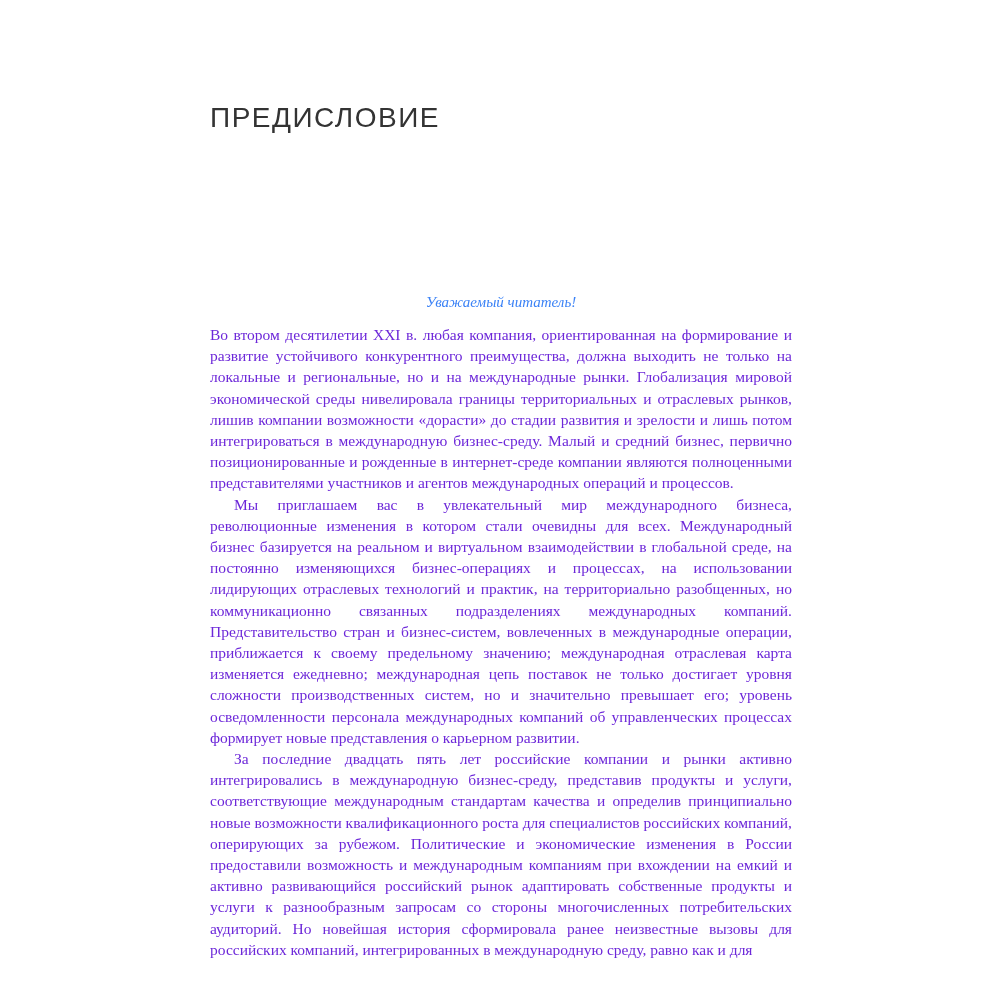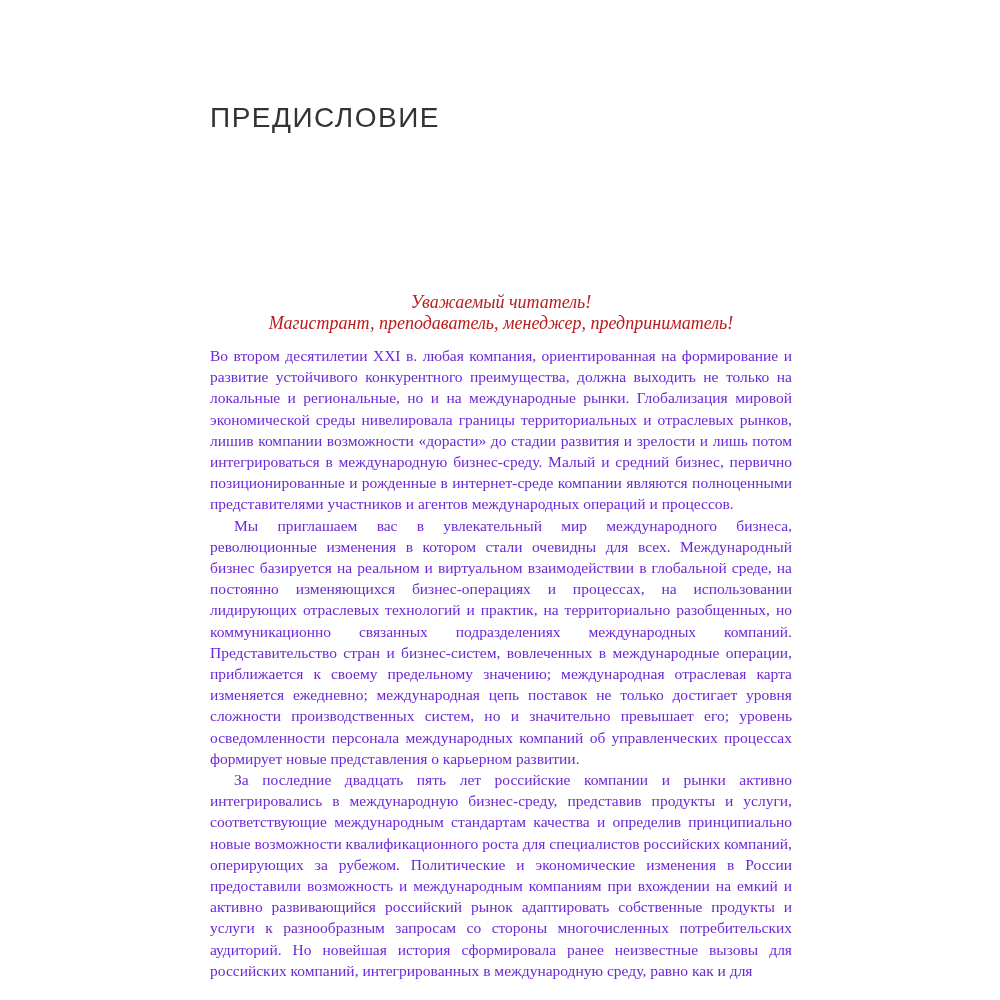--- a/index.html
+++ b/index.html
@@ -29,23 +29,23 @@
     }
     .text-block {
       position: absolute;
       left: 210px;
       top: 292px;
       width: 582px;
     }
     .epigraph {
       text-align: center;
       font-style: italic;
-      font-size: 18px;
+      font-size: 15px;
       line-height: 21px;
-      color: #b91c1c;
+      color: #3b82f6;
       margin: 0 0 11px 0;
     }
     .epigraph div {
       white-space: nowrap;
     }
     .body-text p {
       margin: 0;
       font-size: 15.5px;
       line-height: 21.2px;
       text-align: justify;
@@ -59,21 +59,20 @@
 <body>
 
 <div class="page">
 
   <h1 class="page-title">ПРЕДИСЛОВИЕ</h1>
 
   <div class="text-block">
 
     <div class="epigraph">
       <div>Уважаемый читатель!</div>
-      <div>Магистрант, преподаватель, менеджер, предприниматель!</div>
     </div>
 
     <div class="body-text">
       <p>Во втором десятилетии XXI в. любая компания, ориентированная на формирование и развитие устойчивого конкурентного преимущества, должна выходить не только на локальные и региональные, но и на международные рынки. Глобализация мировой экономической среды нивелировала границы территориальных и отраслевых рынков, лишив компании возможности «дорасти» до стадии развития и зрелости и лишь потом интегрироваться в международную бизнес-среду. Малый и средний бизнес, первично позиционированные и рожденные в интернет-среде компании являются полноценными представителями участников и агентов международных операций и процессов.</p>
       <p class="indent">Мы приглашаем вас в увлекательный мир международного бизнеса, революционные изменения в котором стали очевидны для всех. Международный бизнес базируется на реальном и виртуальном взаимодействии в глобальной среде, на постоянно изменяющихся бизнес-операциях и процессах, на использовании лидирующих отраслевых технологий и практик, на территориально разобщенных, но коммуникационно связанных подразделениях международных компаний. Представительство стран и бизнес-систем, вовлеченных в международные операции, приближается к своему предельному значению; международная отраслевая карта изменяется ежедневно; международная цепь поставок не только достигает уровня сложности производственных систем, но и значительно превышает его; уровень осведомленности персонала международных компаний об управленческих процессах формирует новые представления о карьерном развитии.</p>
       <p class="indent">За последние двадцать пять лет российские компании и рынки активно интегрировались в международную бизнес-среду, представив продукты и услуги, соответствующие международным стандартам качества и определив принципиально новые возможности квалификационного роста для специалистов российских компаний, оперирующих за рубежом. Политические и экономические изменения в России предоставили возможность и международным компаниям при вхождении на емкий и активно развивающийся российский рынок адаптировать собственные продукты и услуги к разнообразным запросам со стороны многочисленных потребительских аудиторий. Но новейшая история сформировала ранее неизвестные вызовы для российских компаний, интегрированных в международную среду, равно как и для</p>
     </div>
 
   </div>
 

